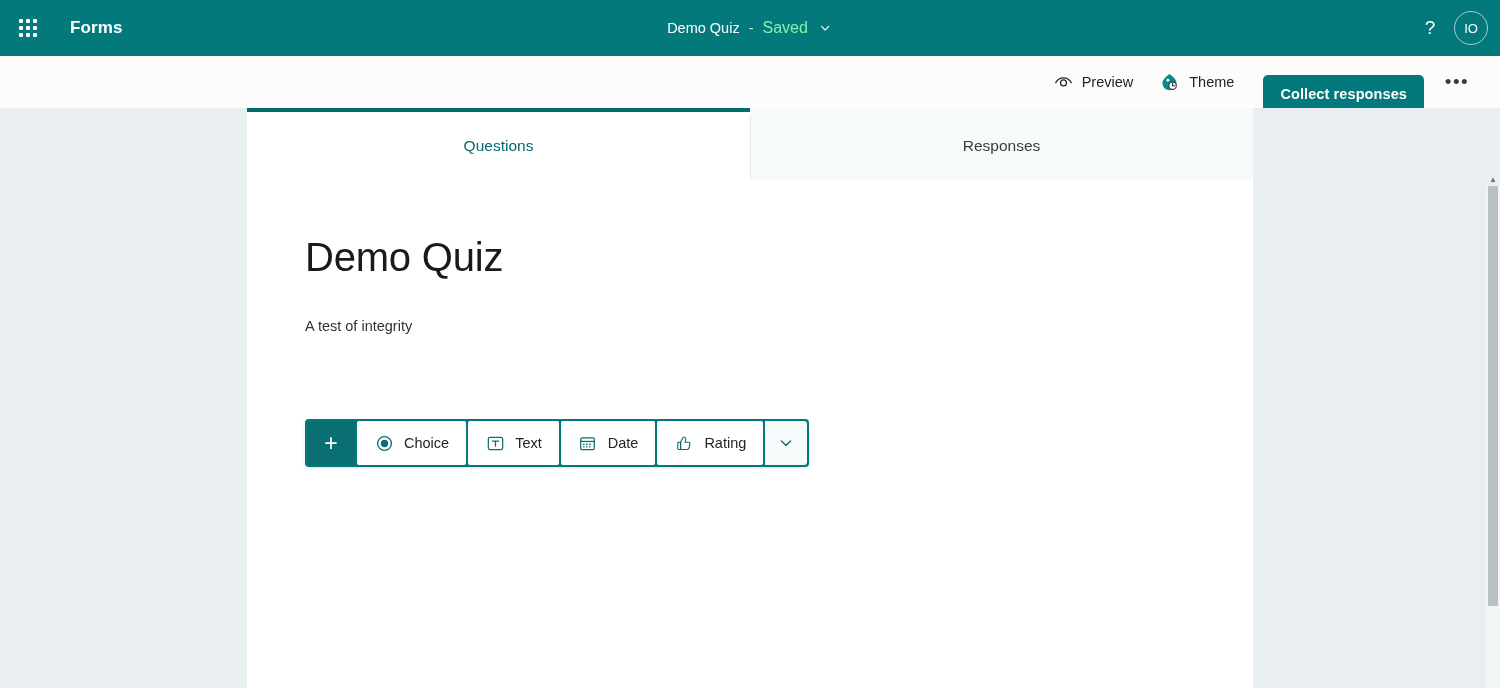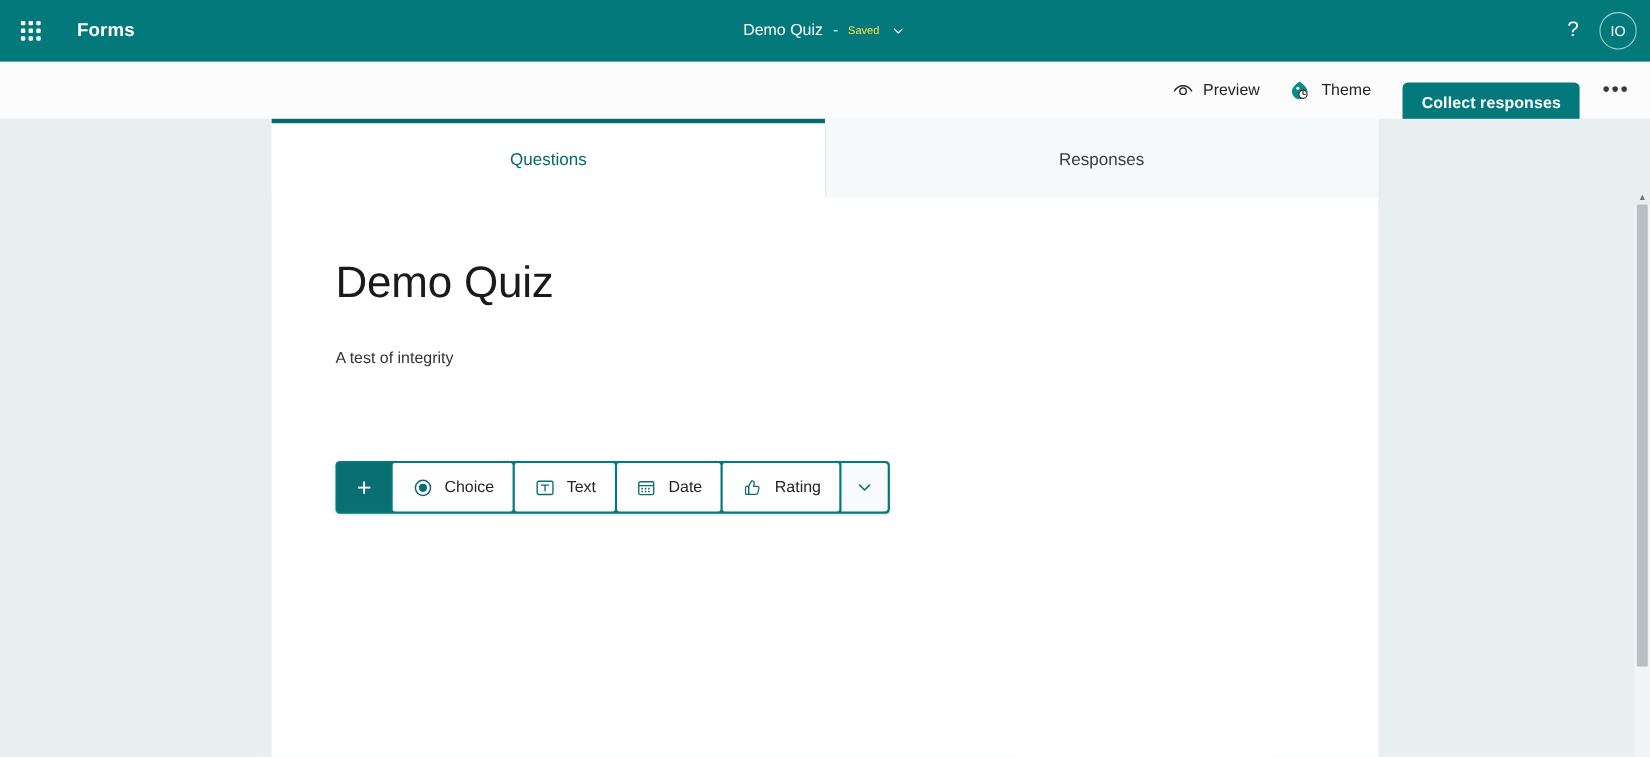--- a/index.html
+++ b/index.html
@@ -71,22 +71,22 @@
     gap: 9px;
     font-size: 14.5px;
     white-space: nowrap;
   }
   .doc-title {
     color: #ffffff;
     cursor: pointer;
   }
   .doc-sep { color: #cfe6e6; }
   .doc-status {
-    color: #fde047;
-    font-size: 10px;
+    color: #86efac;
+    font-size: 16px;
   }
   .doc-chevron {
     width: 16px; height: 16px;
     display: inline-flex; align-items: center; justify-content: center;
     cursor: pointer;
   }
   .doc-chevron svg { display: block; }
 
   .header-right {
     margin-left: auto;
@@ -114,21 +114,21 @@
     background: #03797c;
   }
 
   
   .command-bar {
     height: 52px;
     background: #fcfcfd;
     display: flex;
     align-items: center;
     justify-content: flex-end;
-    padding-right: 12px;
+    padding-right: 24px;
     gap: 4px;
   }
 
   .cmd-item {
     display: flex;
     align-items: center;
     gap: 9px;
     height: 36px;
     padding: 0 11px;
     border-radius: 4px;

